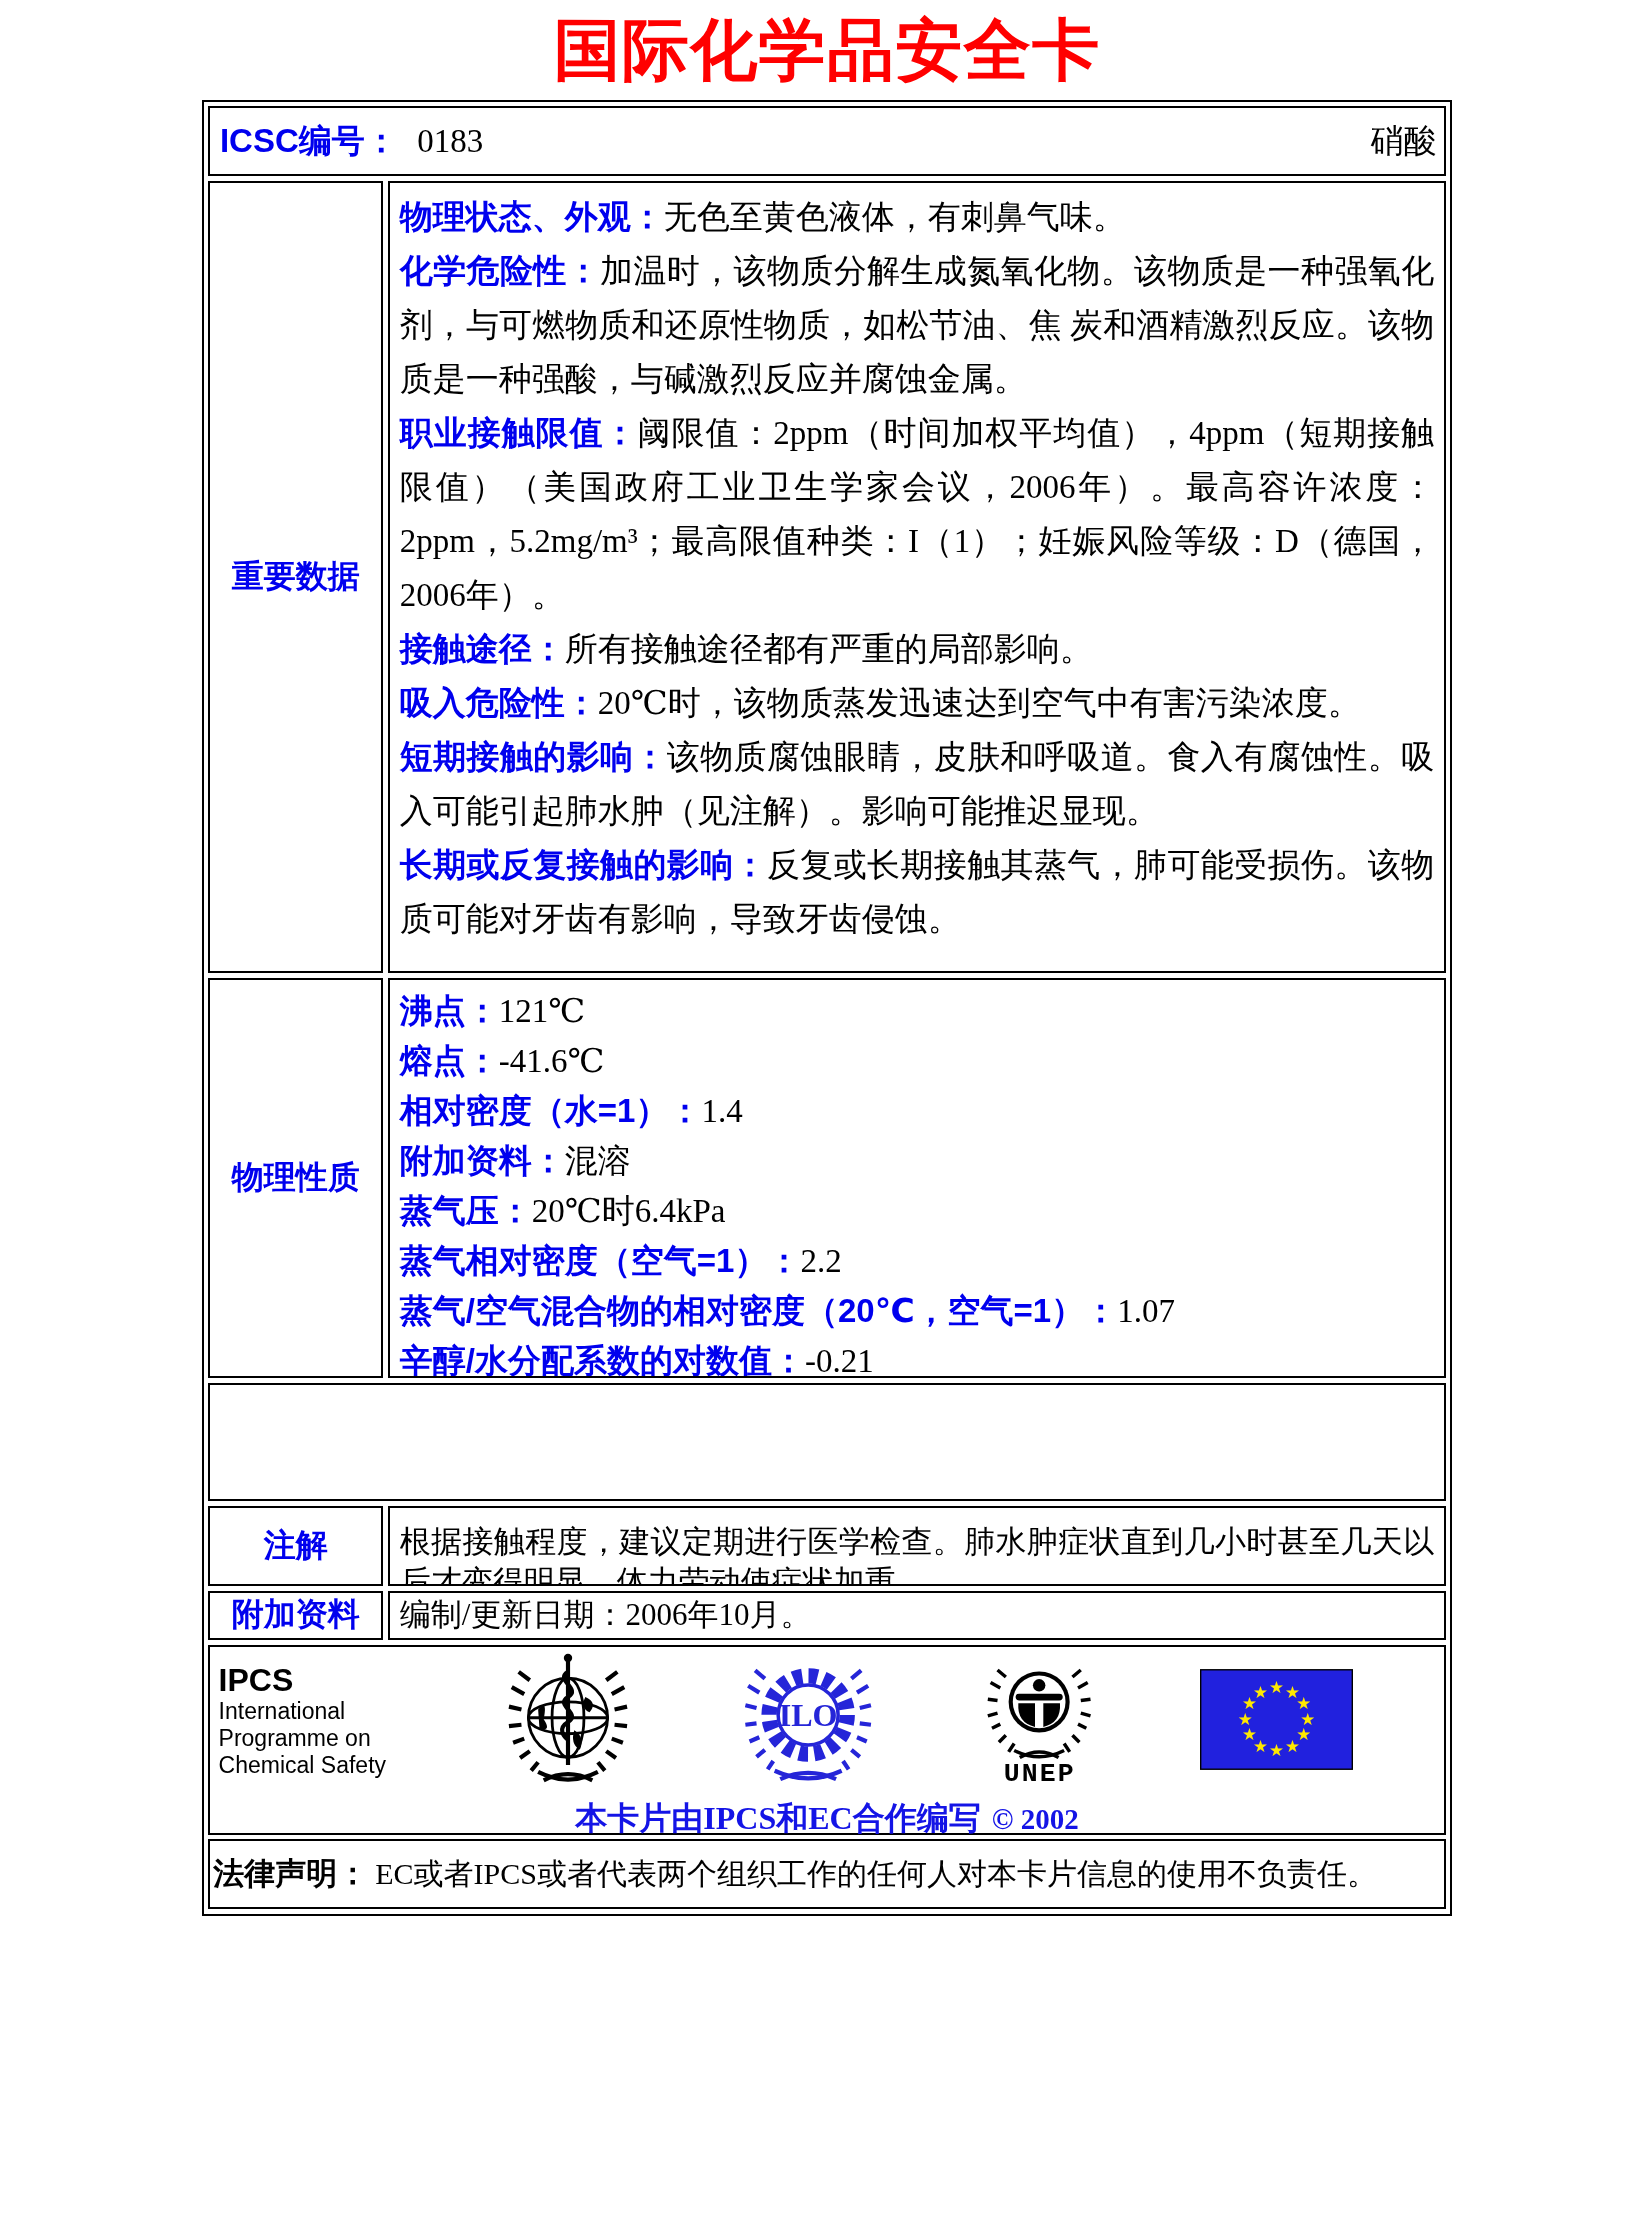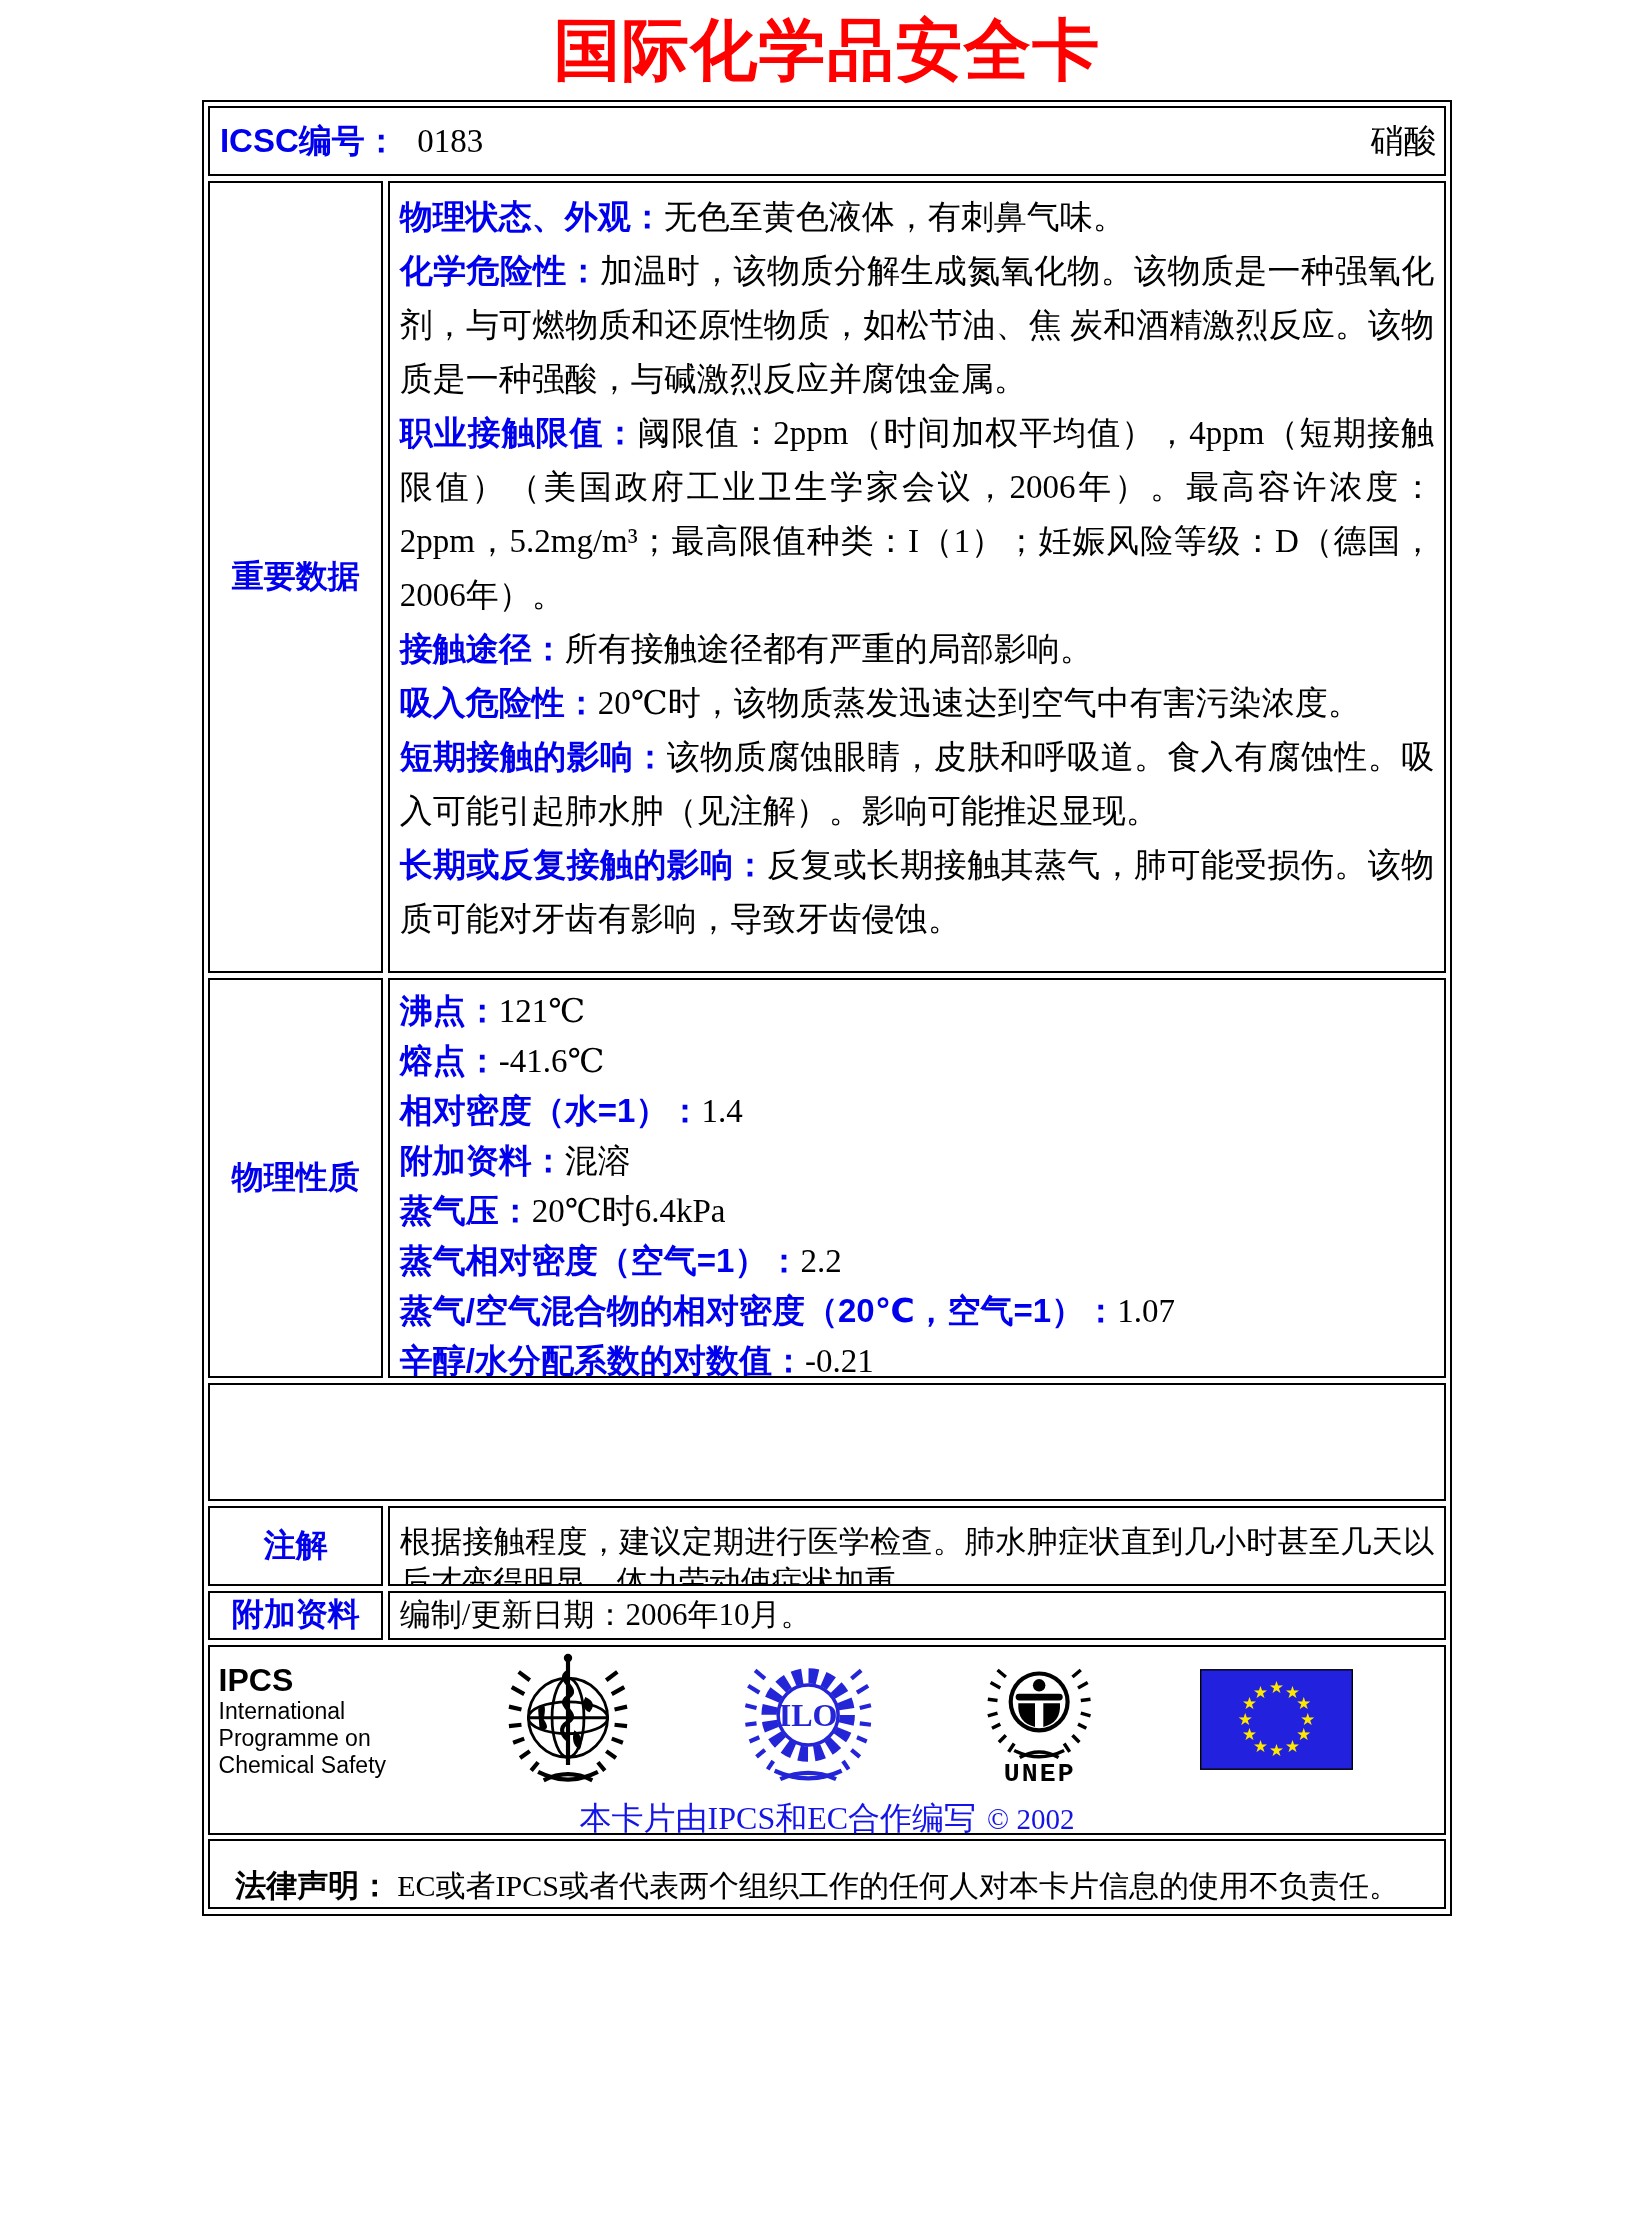--- a/index.html
+++ b/index.html
@@ -74,26 +74,26 @@
     font-size:23px; line-height:27px;
   }
   .logo-block { display:flex; flex-direction:column; align-items:center; }
   .unep-word {
     font-family:Liberation Mono, monospace; font-weight:bold;
     font-size:26.5px; letter-spacing:2.1px; color:#000; margin-top:-4.2px;
   }
   .caption-row {
     text-align:center; margin-top:7px;
     font-family:"Liberation Serif","DejaVu Serif",serif;
-    font-weight:normal; color:#1414e6; font-size:32px;
+    font-weight:bold; color:#1414e6; font-size:32px;
   }
   .caption-copy { font-size:29px; margin-left:11px; }
 
   
-  .legal-cell { display:flex; align-items:flex-end; padding:0 25px; }
+  .legal-cell { display:flex; align-items:center; padding:0 3px; }
   .legal-label {
     font-family:"Liberation Sans","DejaVu Sans",sans-serif;
     font-weight:bold; font-size:31px; color:#000; white-space:nowrap;
   }
   .legal-text { font-size:30px; color:#000; margin-left:7px; }
 
   svg text { user-select:none; }
 </style>
 </head>
 <body>

